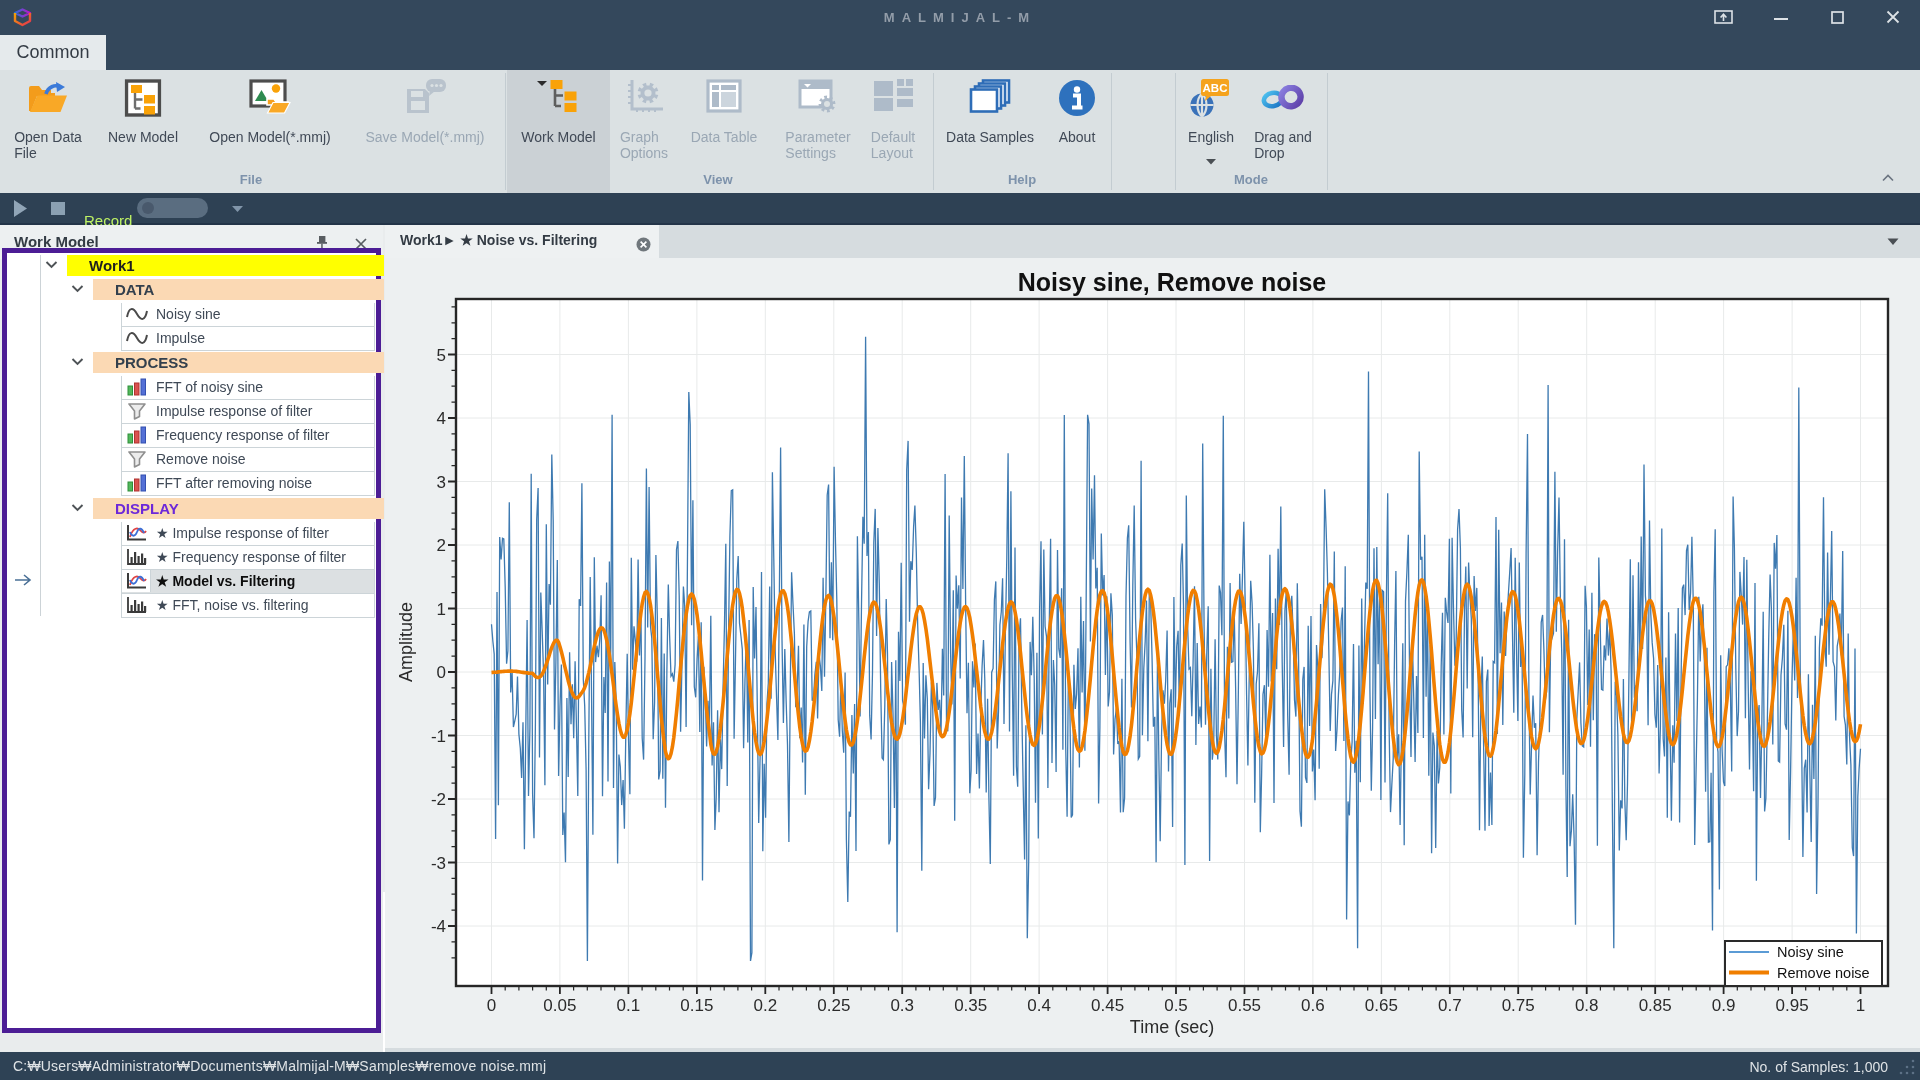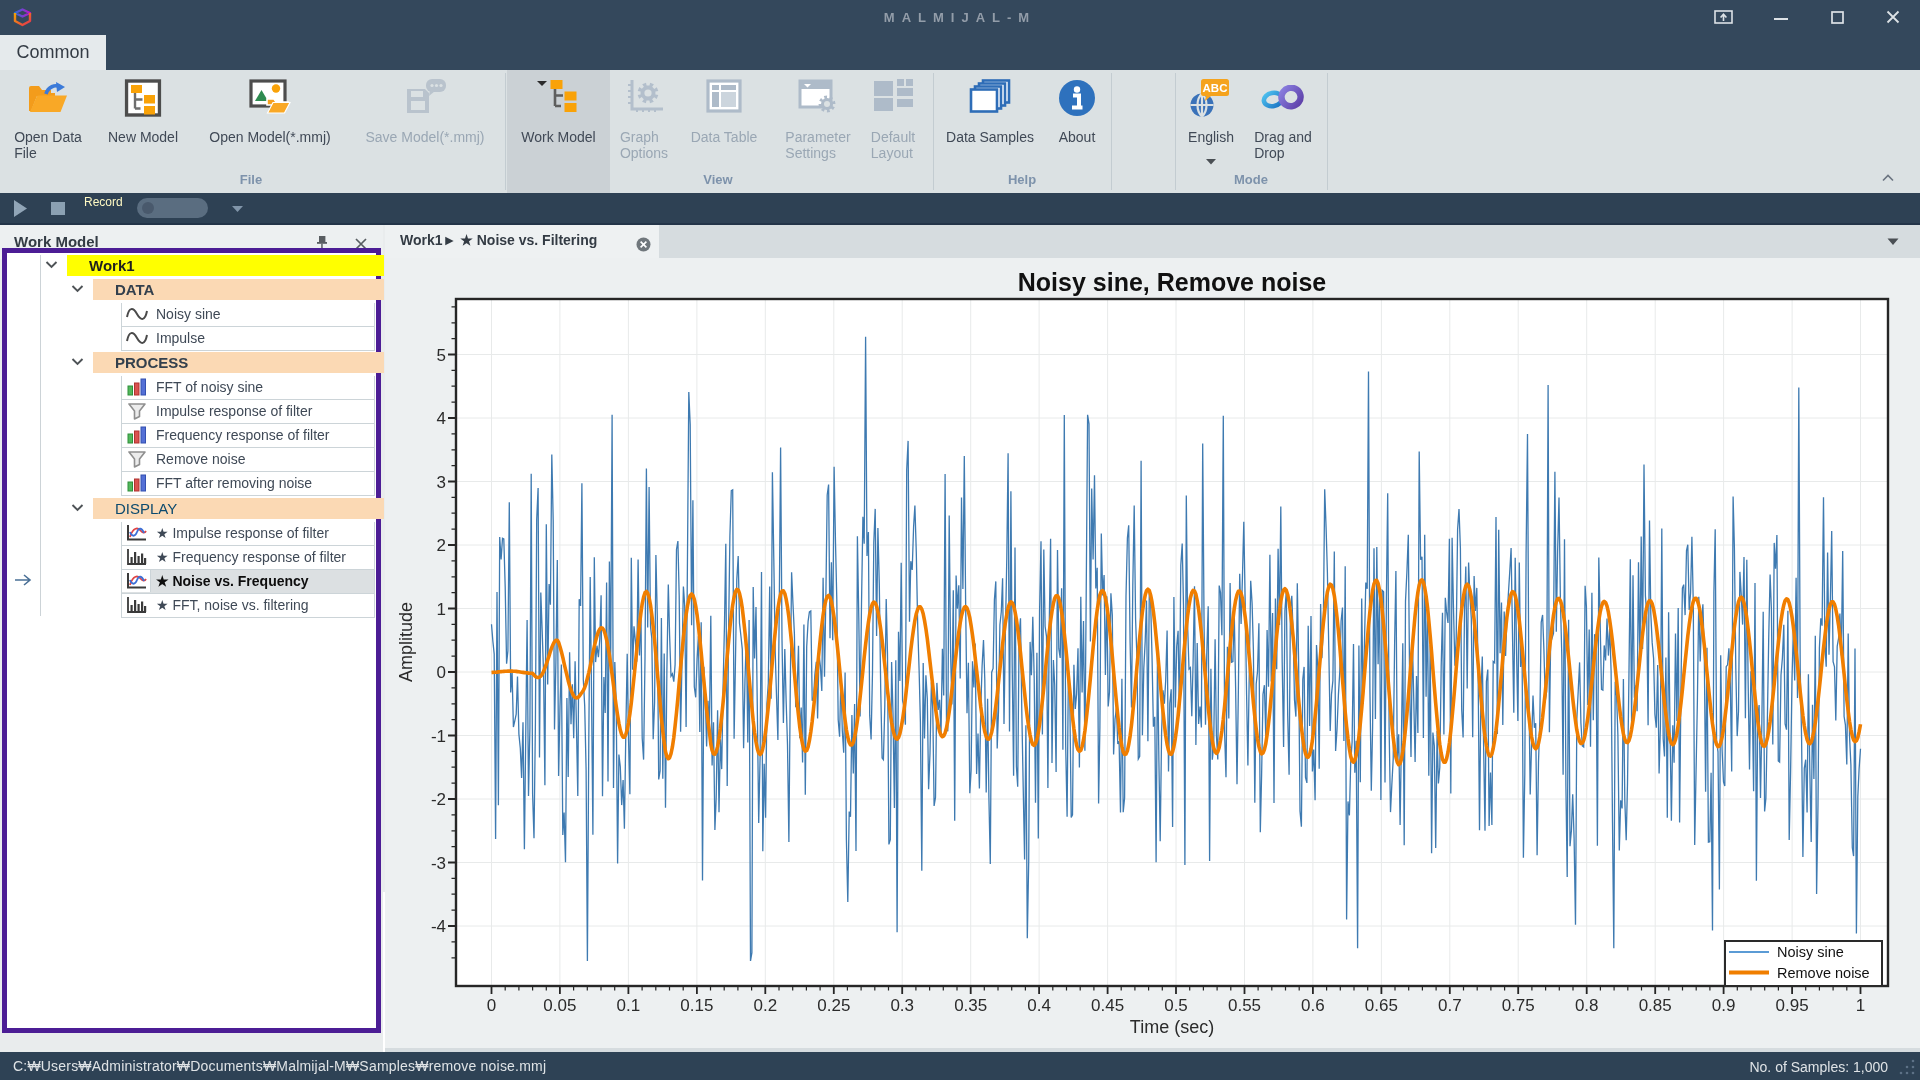--- a/index.html
+++ b/index.html
@@ -243,21 +243,21 @@
   <ellipse cx="33" cy="12" rx="9.6" ry="9.2" fill="none" stroke="url(#dnd2)" stroke-width="6.4" transform="rotate(-10 33 12)"></ellipse>
  </svg>
  <div class="rlabel">Drag and<br>Drop</div>
 </div>
 </div>
 <div id="recbar">
  <svg class="abs" style="left:13px;top:7px" width="15" height="17" viewBox="0 0 15 17">
         <path d="M1 0 L14 8.5 L1 17 Z" fill="#91a5b7"></path>
       </svg>
  <div class="abs" style="left:51px;top:9px;width:14px;height:13px;background:#8ba0b2"></div>
- <div class="abs" style="left:84px;top:2px;font-size:12px;color:#fef9c3">Record</div>
+ <div class="abs" style="left:84px;top:19px;font-size:15px;color:#bef264">Record</div>
  <div class="abs" style="left:137px;top:5px;width:71px;height:20px;background:#5a6d80;border-radius:10px">
    <div class="abs" style="left:5px;top:4px;width:12px;height:12px;border-radius:6px;background:#49596c"></div>
  </div>
  <svg class="abs" style="left:232px;top:13px" width="11" height="6" viewBox="0 0 11 6">
         <path d="M0 0 L11 0 L5.5 6 Z" fill="#8195a9"></path>
       </svg>
 </div>
 <div id="lpanel">
       <div id="lphead">
  <div class="t">Work Model</div>
@@ -341,21 +341,21 @@
               <rect x="9.5" y="5" width="4.5" height="12" fill="#d9534f" stroke="#b03330"></rect>
               <rect x="16" y="1" width="4.5" height="16" fill="#5470d6" stroke="#3350b0"></rect>
             </g>
           </svg>
           <div class="ttext">FFT after removing noise</div>
         </div>
  <svg class="abs" style="left:64px;top:250px" width="13" height="9" viewBox="0 0 13 9">
           <path d="M1.5 2 L6.5 7 L11.5 2" fill="none" stroke="#4e5357" stroke-width="1.9"></path>
         </svg>
  <div class="abs" style="left:86px;top:245px;width:291px;height:21px;background:#fbd9b4"></div>
- <div class="abs" style="left:108px;top:247px;font-size:15px;font-weight:normal;color:#0c4a6e">DISPLAY</div>
+ <div class="abs" style="left:108px;top:247px;font-size:15px;font-weight:bold;color:#6d28d9">DISPLAY</div>
  <div class="titem" style="top:269px">
           <svg class="ticon" viewBox="0 0 24 18">
             <path d="M3 1 V15.5 H21" fill="none" stroke="#3a3a3a" stroke-width="2"></path>
             <path d="M5 13 C8 3 13 3 16 7 C18 9.5 20 9 21 7" fill="none" stroke="#e04444" stroke-width="1.8"></path>
             <path d="M5 8 C7 13 10 13 12 8 C14 3 17 4 19 9" fill="none" stroke="#3d6fd6" stroke-width="1.8"></path>
           </svg>
           <div class="ttext">★ Impulse response of filter</div>
         </div>
  <div class="titem" style="top:293px">
           <svg class="ticon" viewBox="0 0 24 18">
@@ -370,21 +370,21 @@
           </svg>
           <div class="ttext">★ Frequency response of filter</div>
         </div>
  <div class="titem" style="top:317px;background:#dce0e2">
           <div class="abs" style="left:0;top:0;width:29px;height:22px;background:#fff;border-right:1px solid #ccd4d8"></div>
           <svg class="ticon" viewBox="0 0 24 18">
             <path d="M3 1 V15.5 H21" fill="none" stroke="#3a3a3a" stroke-width="2"></path>
             <path d="M5 13 C8 3 13 3 16 7 C18 9.5 20 9 21 7" fill="none" stroke="#e04444" stroke-width="1.8"></path>
             <path d="M5 8 C7 13 10 13 12 8 C14 3 17 4 19 9" fill="none" stroke="#3d6fd6" stroke-width="1.8"></path>
           </svg>
-          <div class="ttext" style="font-weight:bold;color:#0d0d0d">★ Noise vs. Frequency</div>
+          <div class="ttext" style="font-weight:bold;color:#0d0d0d">★ Model vs. Filtering</div>
         </div>
  <div class="titem" style="top:341px">
           <svg class="ticon" viewBox="0 0 24 18">
             <path d="M3 1 V16 H21" fill="none" stroke="#3a3a3a" stroke-width="1.8"></path>
             <g fill="#3a3a3a">
               <rect x="5.5" y="9" width="2.2" height="7"></rect>
               <rect x="9" y="4" width="2.2" height="12"></rect>
               <rect x="12.5" y="8" width="2.2" height="8"></rect>
               <rect x="16" y="5.5" width="2.2" height="10.5"></rect>
               <rect x="19" y="10" width="2.2" height="6"></rect>

